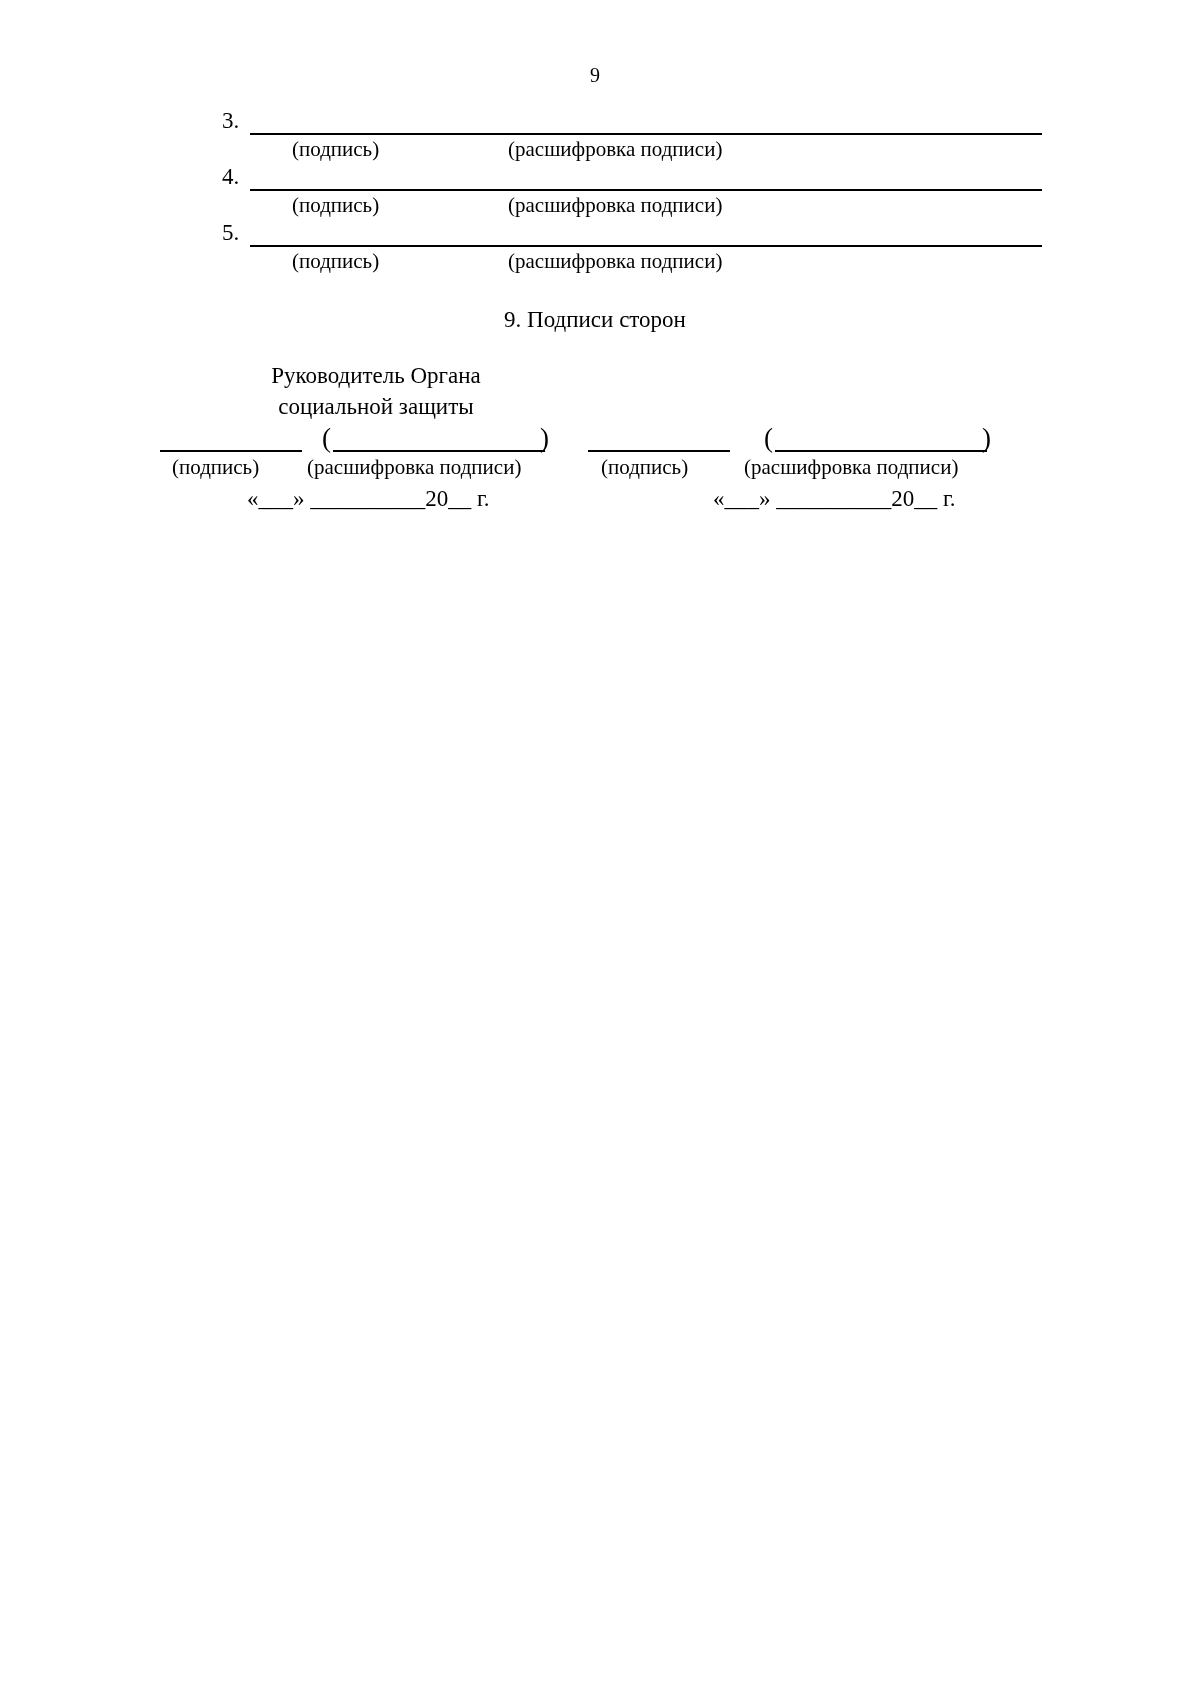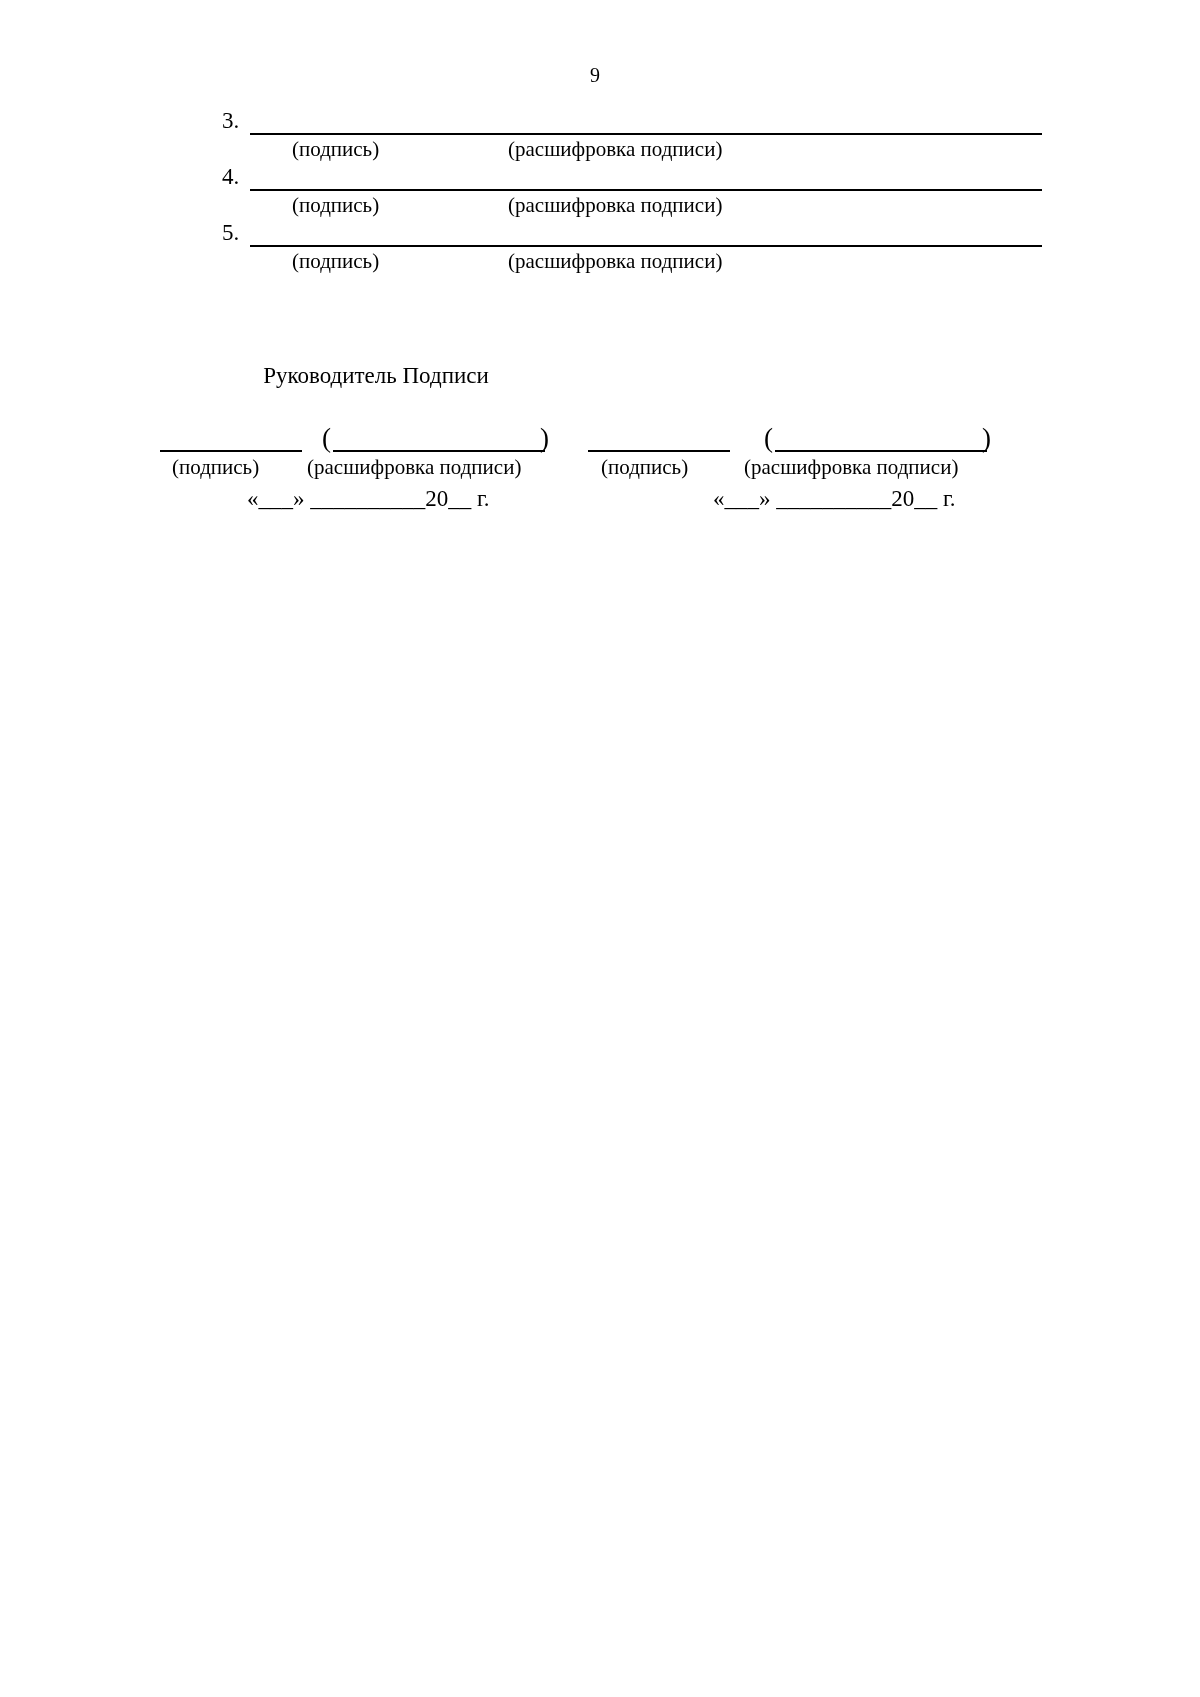--- a/index.html
+++ b/index.html
@@ -227,24 +227,28 @@
       <span class="num">5.</span>
       <span class="rule"></span>
       <span class="captions">
         <span class="cap-sig">(подпись)</span>
         <span class="cap-name">(расшифровка подписи)</span>
       </span>
     </div>
 
   </div>
 
+  <div class="section-heading">
+    <span class="sh-inner">9. Подписи сторон</span>
+  </div>
 
   <div class="parties">
     <div class="party-title left">
-      <span>Руководитель Подписи</span>
+      <span>Руководитель Органа</span>
+      <span class="line2">социальной защиты</span>
     </div>
   </div>
 
   <div class="sig-area">
     <span class="sig-rule s1"></span>
     <span class="paren p-open-1">(</span>
     <span class="sig-rule s2"></span>
     <span class="paren p-close-1">)</span>
 
     <span class="sig-rule s3"></span>

